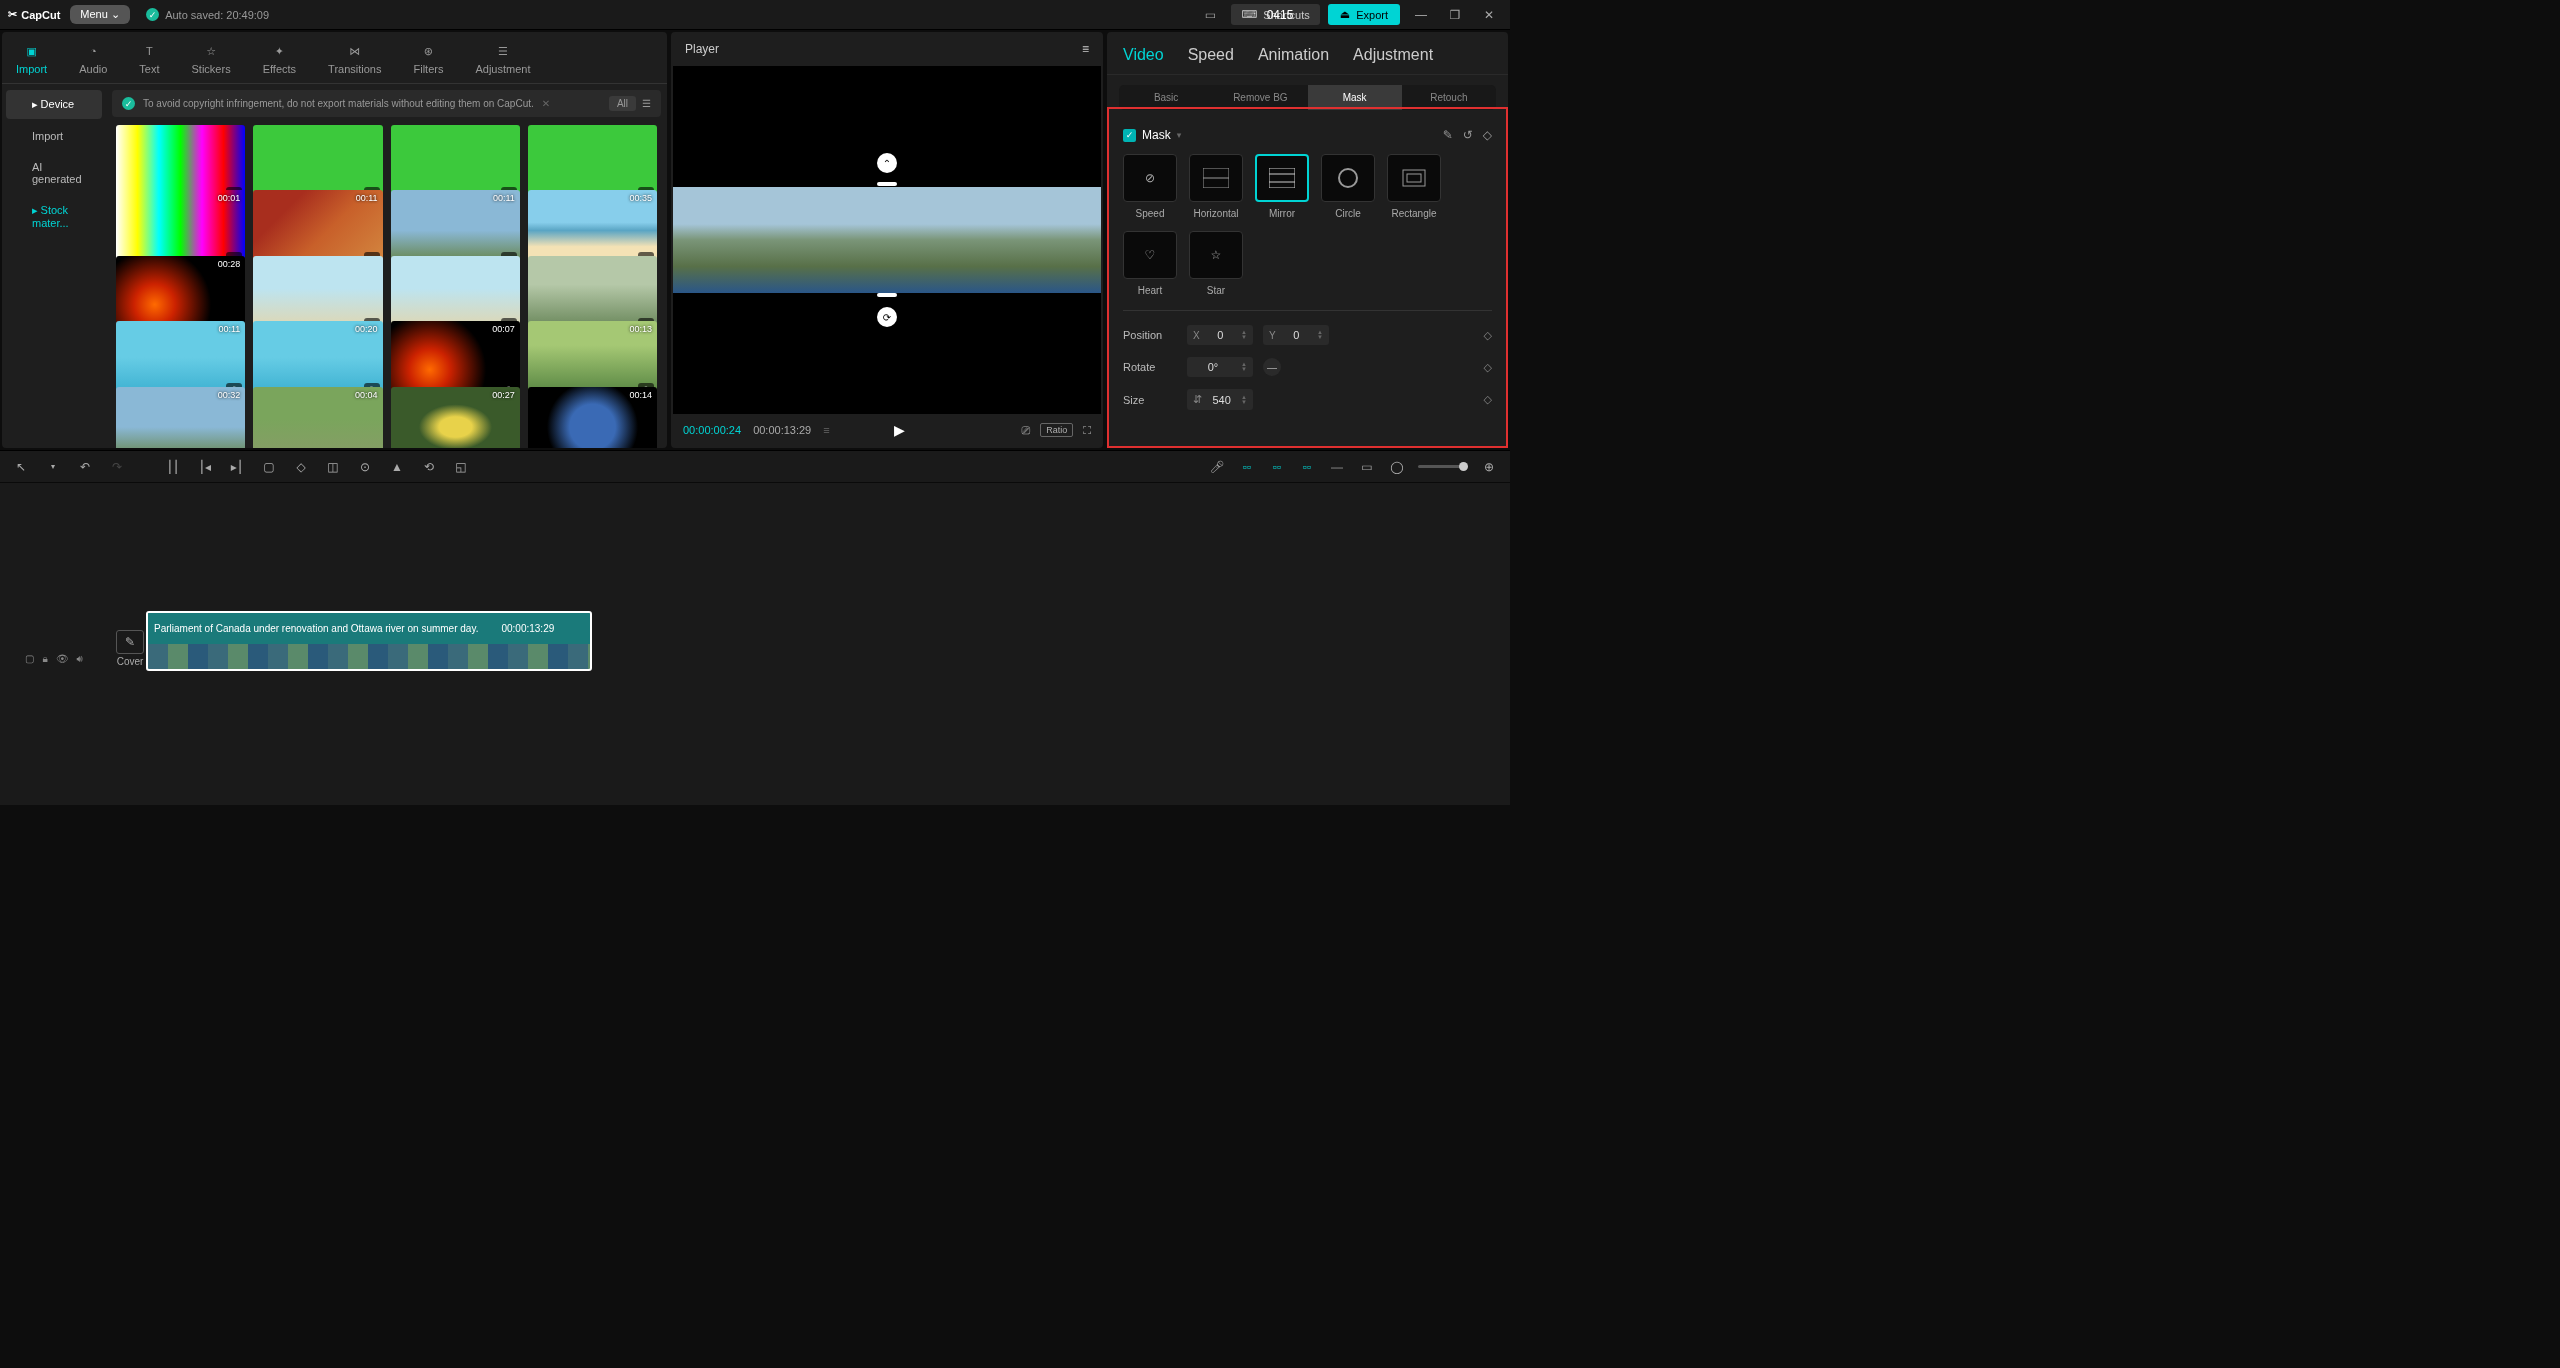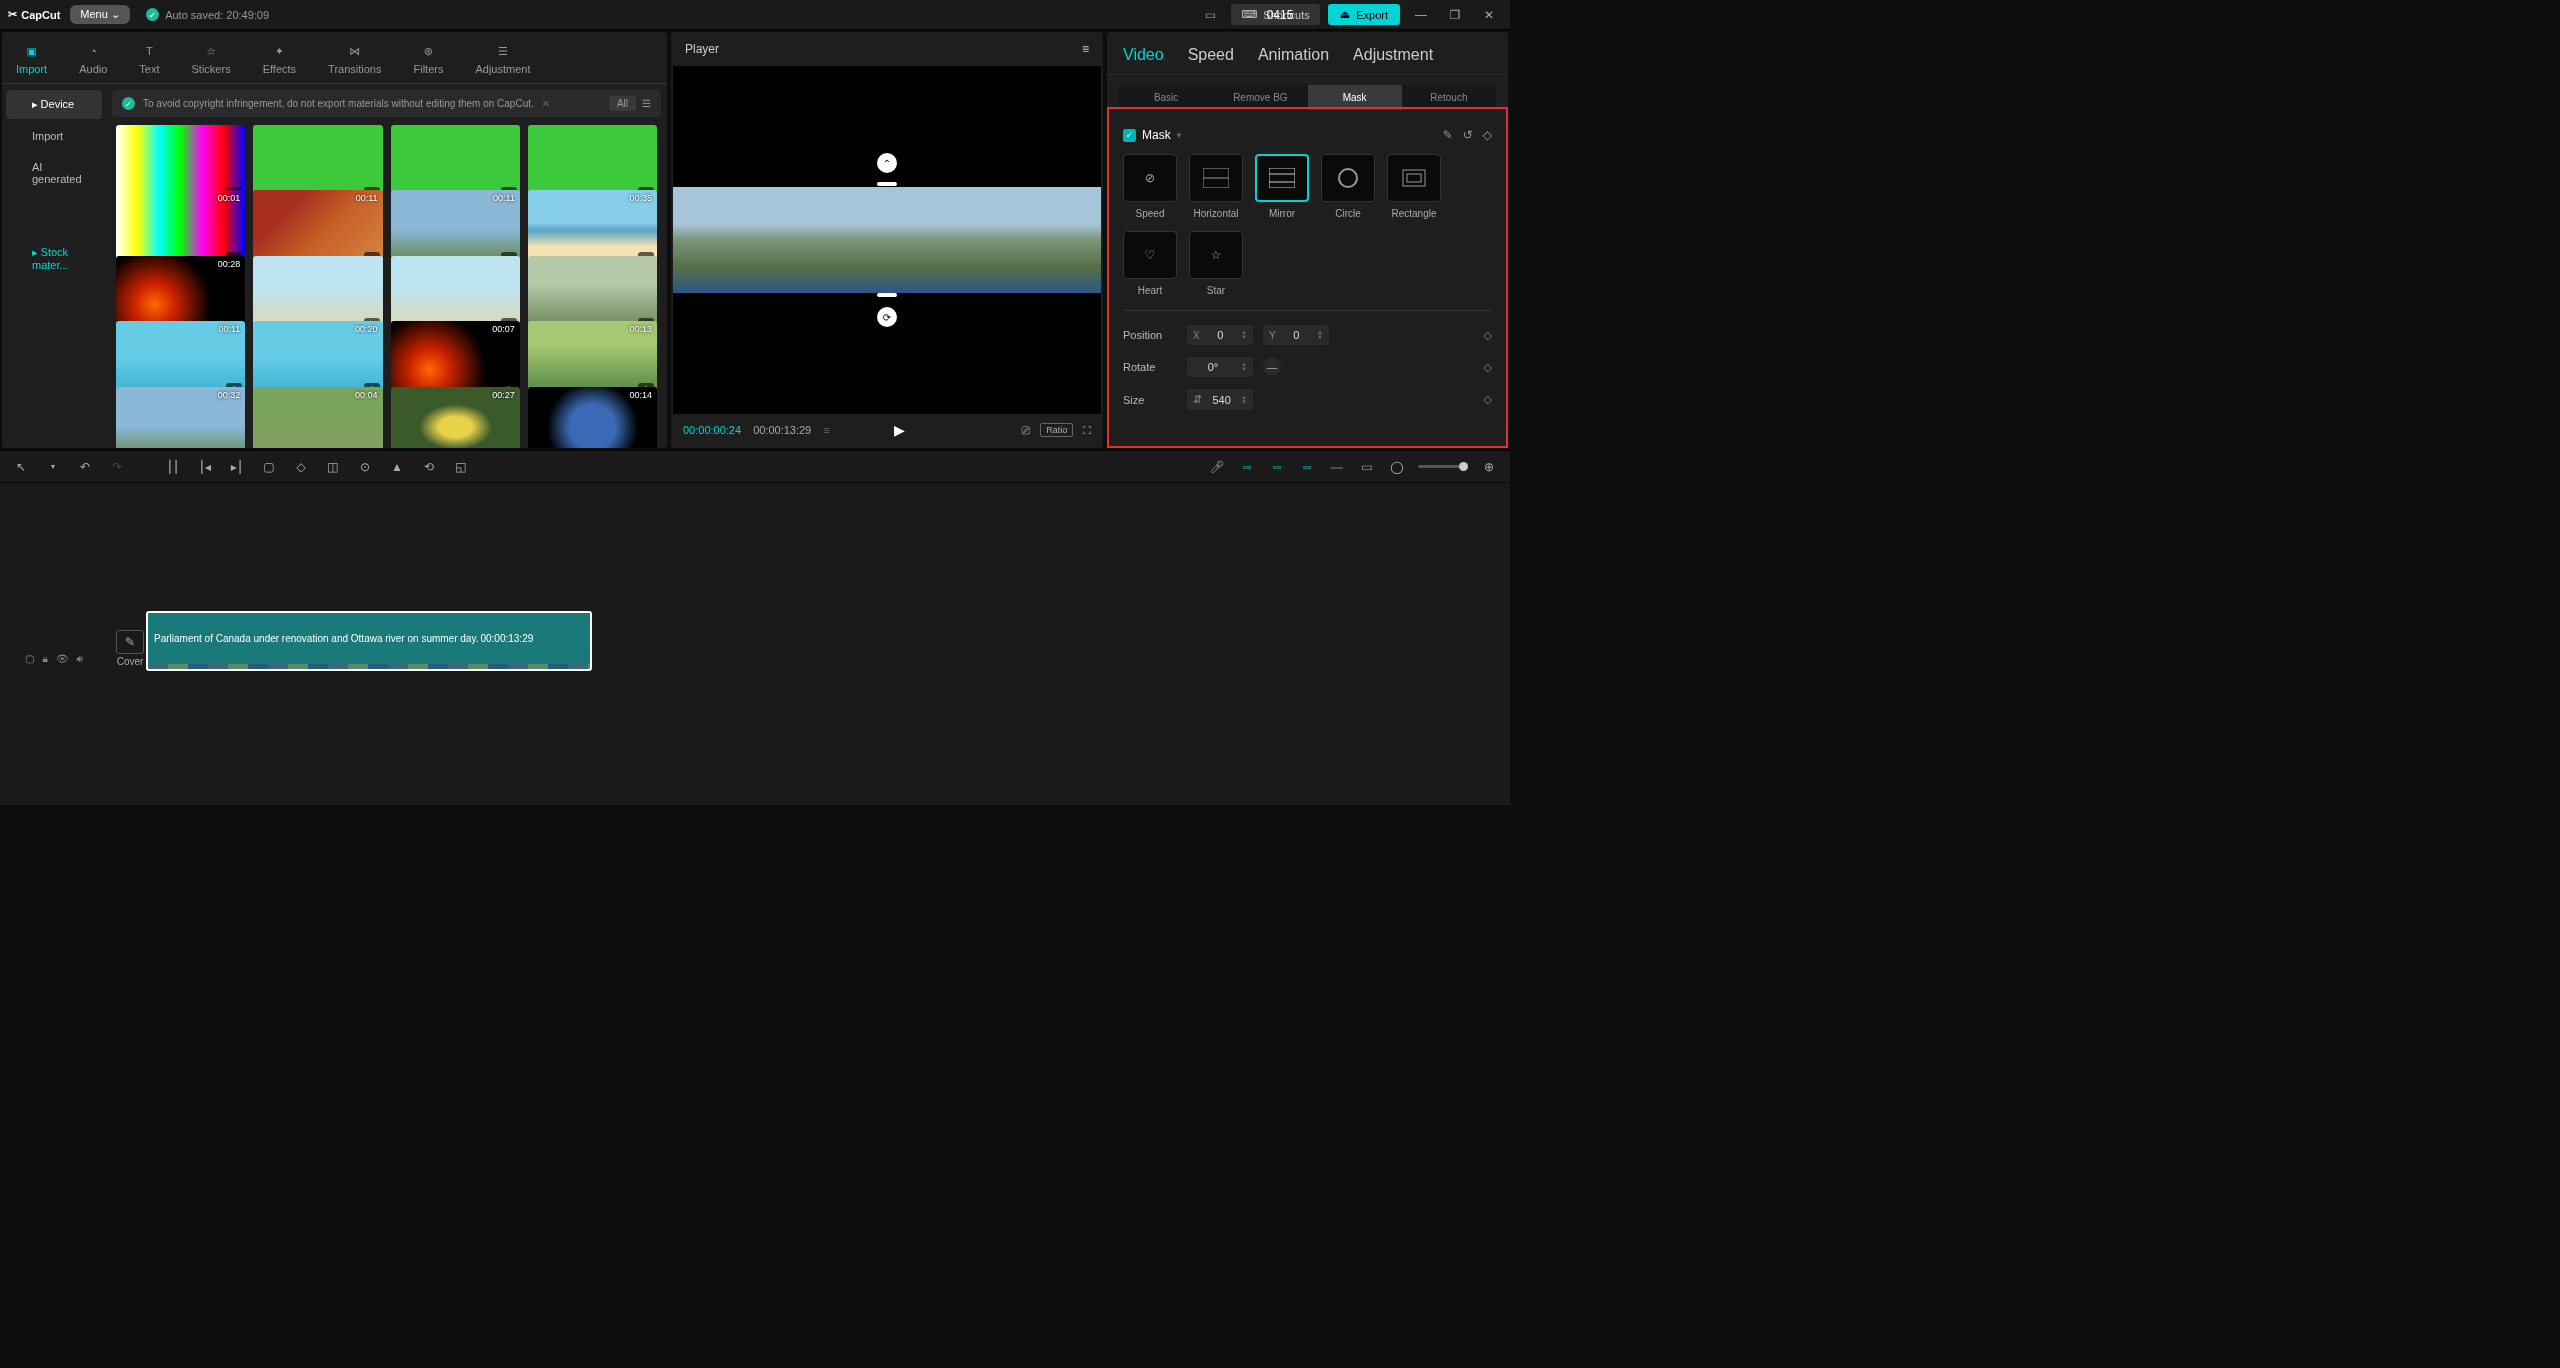--- a/index.html
+++ b/index.html
@@ -19,21 +19,21 @@
 .left-panel { width: 665px; background: #1e1e1e; border-radius: 4px; display: flex; flex-direction: column; }
 .top-tabs { display: flex; padding: 6px 8px 0; gap: 20px; border-bottom: 1px solid #333; }
 .top-tab { display: flex; flex-direction: column; align-items: center; gap: 3px; padding: 4px 6px 8px; color: #999; cursor: pointer; font-size: 11px; }
 .top-tab.active { color: #00d4d4; }
 .top-tab-icon { width: 18px; height: 18px; display: flex; align-items: center; justify-content: center; }
 
 .left-content { display: flex; flex: 1; overflow: hidden; }
 .sidebar { width: 104px; padding: 6px 4px; display: flex; flex-direction: column; gap: 3px; }
 .sidebar-item { padding: 8px 26px; border-radius: 4px; font-size: 11px; color: #bbb; cursor: pointer; }
 .sidebar-item.selected { background: #333; color: #fff; }
-.sidebar-item.active { color: #00d4d4; margin-top: 42px; }
+.sidebar-item.active { color: #00d4d4; }
 
 .media-area { flex: 1; display: flex; flex-direction: column; overflow: hidden; }
 .warning-bar { display: flex; align-items: center; gap: 8px; padding: 6px 10px; margin: 6px 6px 4px; background: #2a2a2a; border-radius: 4px; font-size: 10px; color: #999; }
 .warn-right { margin-left: auto; display: flex; gap: 6px; align-items: center; }
 .all-btn { background: #3a3a3a; padding: 2px 8px; border-radius: 3px; font-size: 10px; }
 
 .media-grid { flex: 1; overflow-y: auto; padding: 4px 10px; display: grid; grid-template-columns: repeat(4, 1fr); gap: 8px; }
 .media-item { position: relative; aspect-ratio: 16/10; border-radius: 3px; overflow: hidden; background: #333; }
 .media-dur { position: absolute; top: 3px; right: 5px; color: #fff; font-size: 9px; text-shadow: 0 0 3px #000; }
 .media-dl { position: absolute; bottom: 3px; right: 3px; width: 16px; height: 16px; background: rgba(0,0,0,0.6); border-radius: 3px; display: flex; align-items: center; justify-content: center; color: #fff; font-size: 10px; }
@@ -109,21 +109,21 @@
 .tl-body { flex: 1; display: flex; position: relative; }
 .tl-left { width: 108px; display: flex; align-items: flex-end; justify-content: center; padding-bottom: 140px; }
 .tl-controls-col { display: flex; flex-direction: column; align-items: center; gap: 4px; color: #888; font-size: 10px; }
 .tl-icons-row { display: flex; gap: 8px; }
 .cover-box { width: 28px; height: 24px; border: 1px solid #555; border-radius: 3px; display: flex; align-items: center; justify-content: center; }
 .cover-label { font-size: 10px; color: #aaa; }
 .tl-cover-group { margin-left: 8px; display: flex; flex-direction: column; align-items: center; gap: 2px; padding-bottom: 138px; align-self: flex-end; }
 
 .tl-tracks { flex: 1; position: relative; }
 .clip { position: absolute; top: 128px; left: 2px; width: 446px; height: 60px; border: 2px solid #fff; border-radius: 3px; overflow: hidden; background: repeating-linear-gradient(90deg, #3a6a7a 0, #3a6a7a 20px, #5a8a6a 20px, #5a8a6a 40px, #2a5a7a 40px, #2a5a7a 60px); }
-.clip-header { background: #1a7a7a; color: #fff; font-size: 10px; padding: 20px 6px; display: flex; gap: 2px; }
+.clip-header { background: #1a7a7a; color: #fff; font-size: 10px; padding: 10px 6px; display: flex; gap: 23px; }
 svg { display: block; }
 </style>
 </head>
 <body>
 
 <div class="titlebar">
   <div class="logo">
     <span>✂</span>
     <span>CapCut</span>
   </div>

